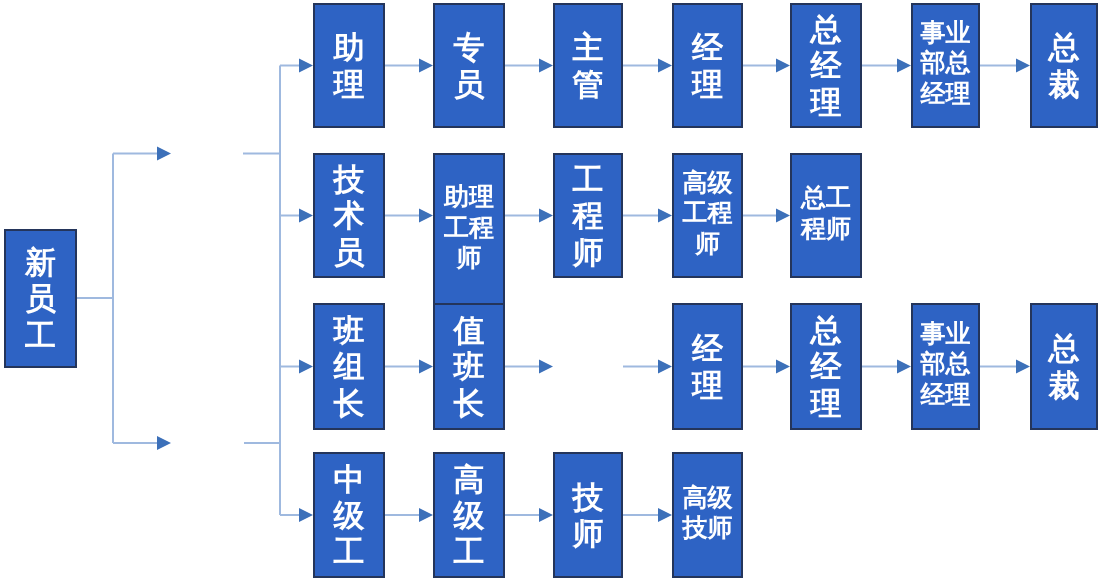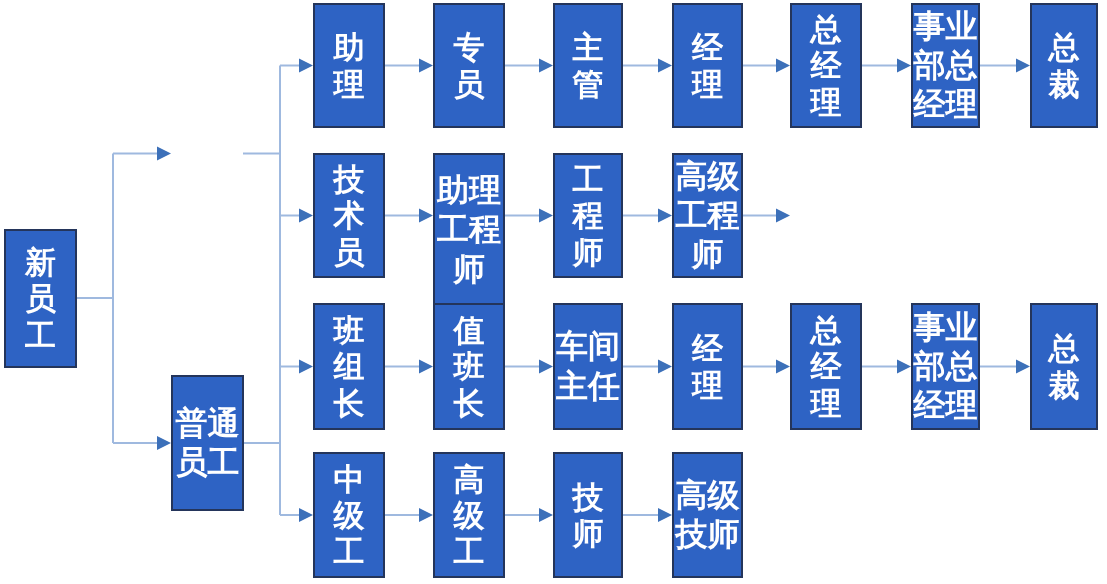--- a/index.html
+++ b/index.html
@@ -44,21 +44,21 @@
     border: 2px solid var(--box-border);
     color: var(--text);
     display: flex;
     align-items: center;
     justify-content: center;
     text-align: center;
     white-space: pre-line;
     font-weight: bold;
   }
   .node.lg { font-size: 31px; line-height: 1.17; }
-  .node.sm { font-size: 32px; line-height: 1.22; }
+  .node.sm { font-size: 25px; line-height: 1.22; font-family: Liberation Mono, monospace; }
 </style>
 </head>
 <body>
 
 <div class="canvas">
 
   <svg class="edges" viewBox="0 0 1107 584">
 
     <g>
       <path class="c-line" d="M77,298 H113 M113,153.5 V443 M113,153.5 H158 M113,443 H158"></path>
@@ -107,22 +107,20 @@
       <polygon class="c-arrow" points="419,508 433,515 419,522"></polygon>
       <polygon class="c-arrow" points="539,508 553,515 539,522"></polygon>
       <polygon class="c-arrow" points="658,508 672,515 658,522"></polygon>
     </g>
   </svg>
 
   <div class="node lg" style="left:4px;top:229px;width:73px;height:139px">新
 员
 工</div>
 
-  <div class="node sm" style="left:171px;top:375px;width:73px;height:136px">普通
-员工</div>
 
   <div class="node lg" style="left:313px;top:3px;width:72px;height:125px">助
 理</div>
   <div class="node lg" style="left:433px;top:3px;width:72px;height:125px">专
 员</div>
   <div class="node lg" style="left:553px;top:3px;width:70px;height:125px">主
 管</div>
   <div class="node lg" style="left:672px;top:3px;width:71px;height:125px">经
 理</div>
   <div class="node lg" style="left:790px;top:3px;width:72px;height:125px">总
@@ -139,29 +137,29 @@
 员</div>
   <div class="node sm" style="left:433px;top:153px;width:72px;height:154px">助理
 工程
 师</div>
   <div class="node lg" style="left:553px;top:153px;width:70px;height:125px">工
 程
 师</div>
   <div class="node sm" style="left:672px;top:153px;width:71px;height:125px">高级
 工程
 师</div>
+  <div class="node sm" style="left:790px;top:153px;width:72px;height:125px">总工
+程师</div>
 
   <div class="node lg" style="left:313px;top:303px;width:72px;height:127px">班
 组
 长</div>
   <div class="node lg" style="left:433px;top:303px;width:72px;height:127px">值
 班
 长</div>
-  <div class="node sm" style="left:553px;top:303px;width:70px;height:127px">车间
-主任</div>
   <div class="node lg" style="left:672px;top:303px;width:71px;height:127px">经
 理</div>
   <div class="node lg" style="left:790px;top:303px;width:72px;height:127px">总
 经
 理</div>
   <div class="node sm" style="left:911px;top:303px;width:69px;height:127px">事业
 部总
 经理</div>
   <div class="node lg" style="left:1030px;top:303px;width:68px;height:127px">总
 裁</div>

